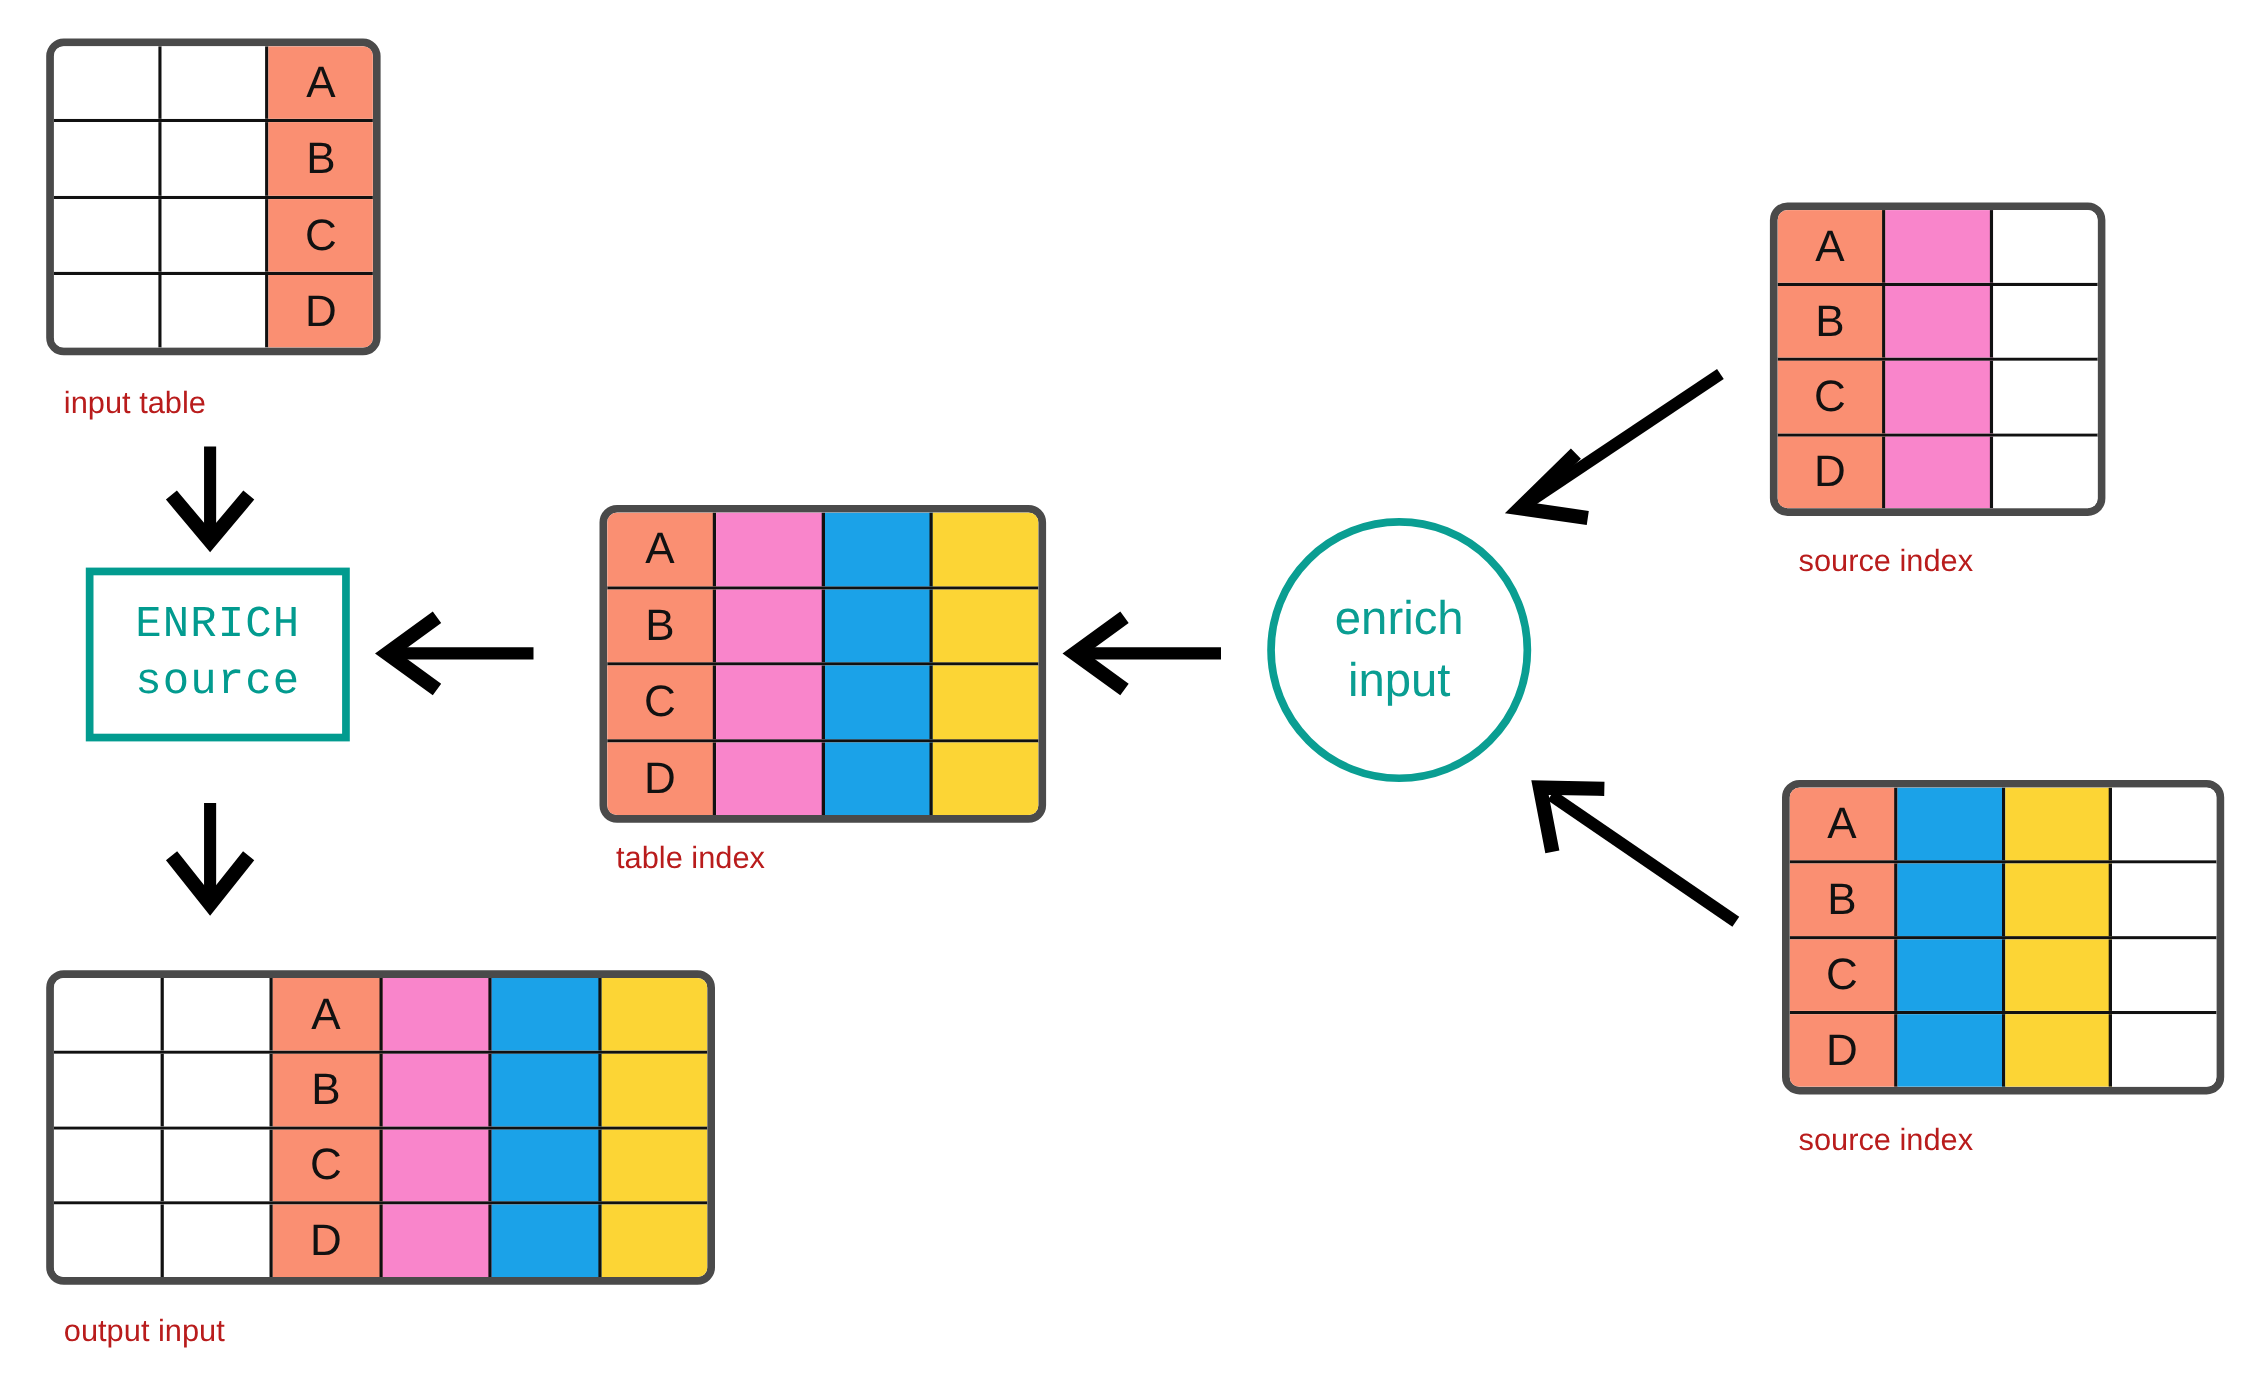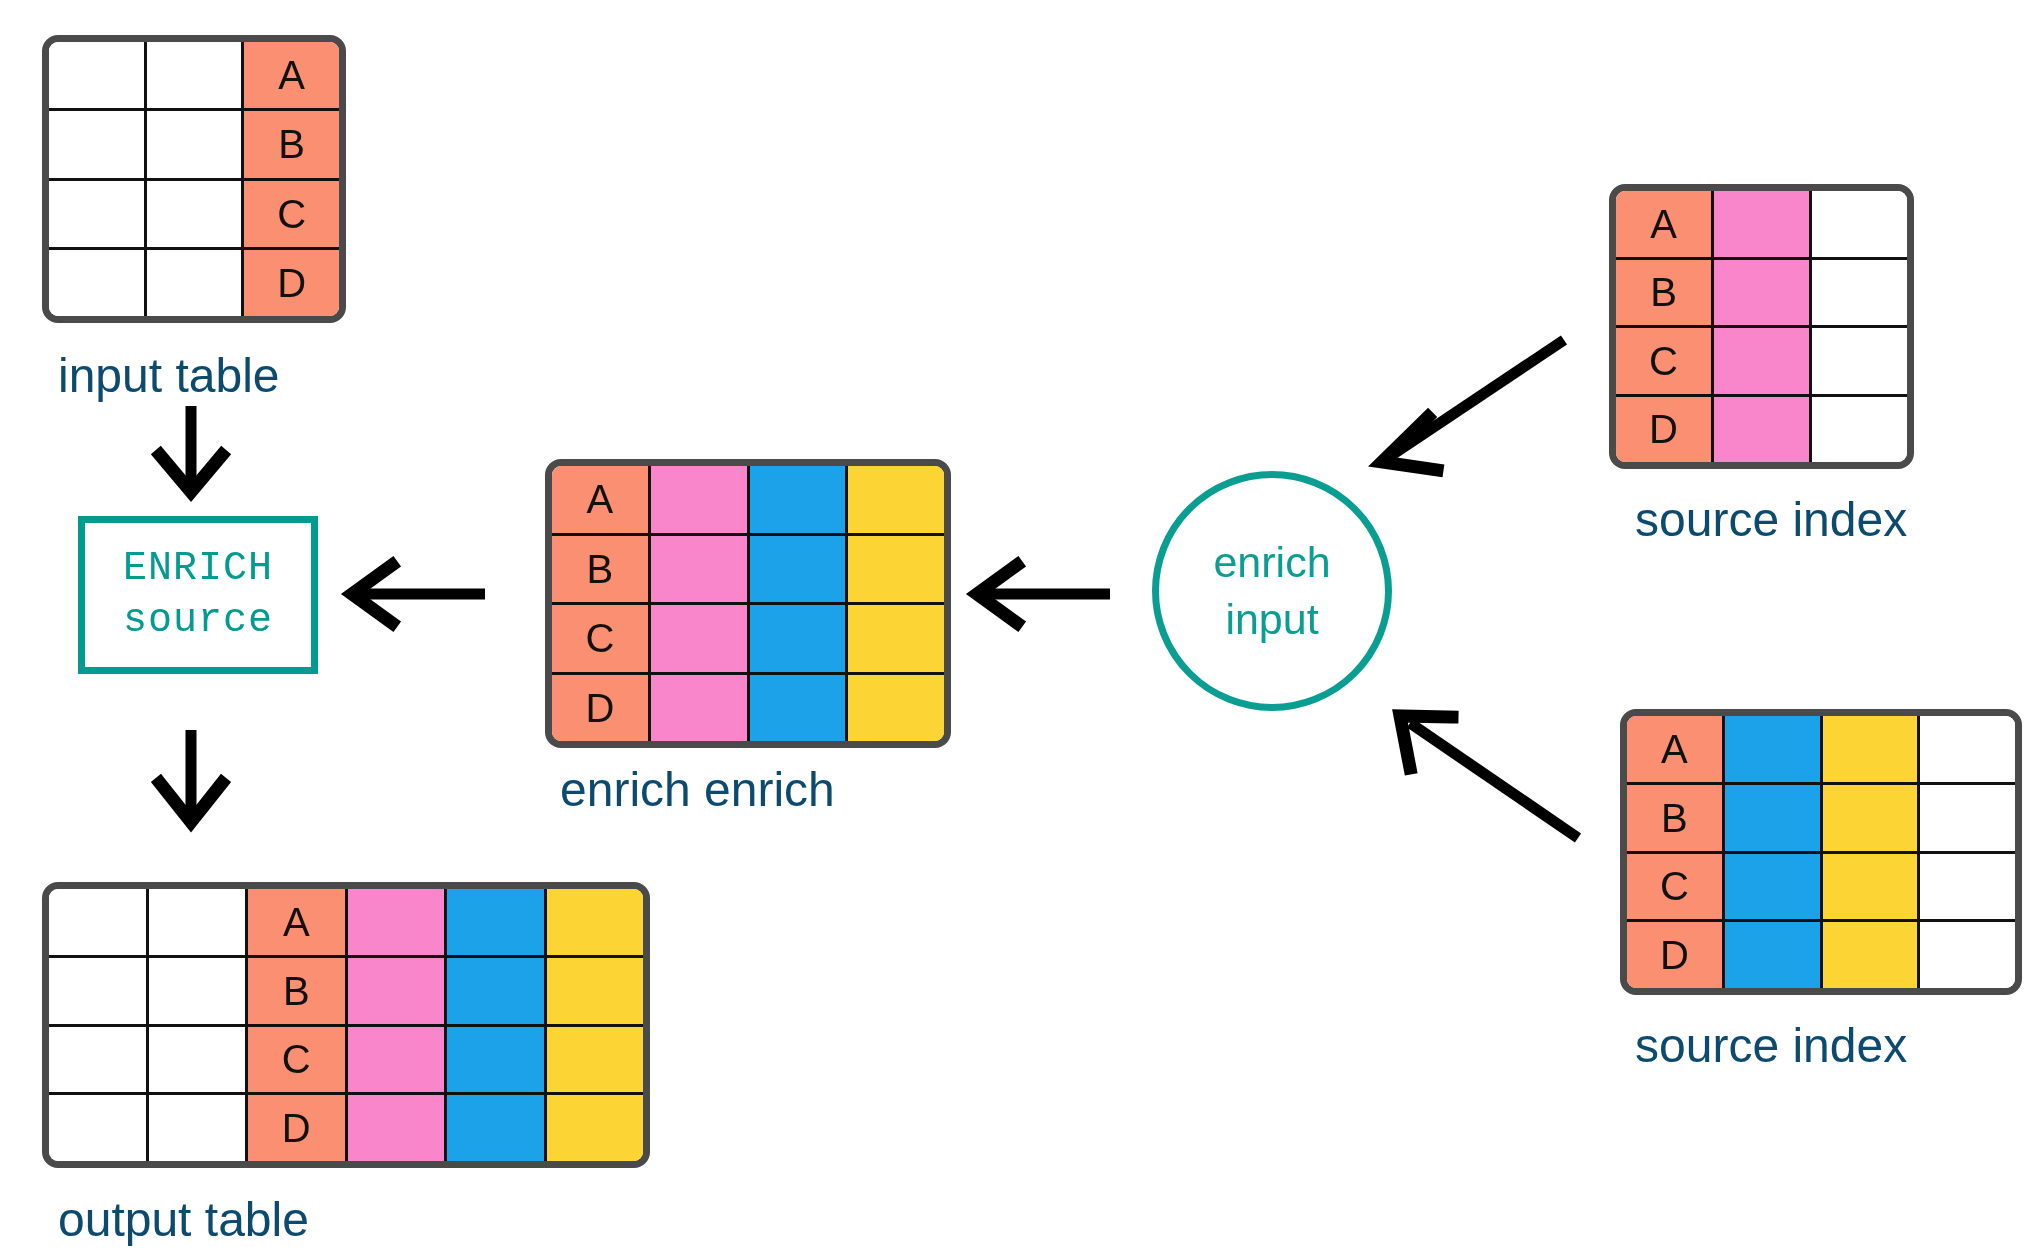--- a/index.html
+++ b/index.html
@@ -56,22 +56,22 @@
   .tcell:last-child { border-right: none; }
 
   .c-white  { background: #ffffff; }
   .c-orange { background: #fa8f72; }
   .c-pink   { background: #f985cb; }
   .c-blue   { background: #1ba2e8; }
   .c-yellow { background: #fcd535; }
 
   .caption {
     position: absolute;
-    font-size: 48px;
-    color: #0c4a6e;
+    font-size: 28px;
+    color: #b91c1c;
     white-space: nowrap;
     line-height: 1;
     text-align: center;
   }
 
   
   .cmd-box {
     position: absolute;
     border: 7px solid #029b8f;
     background: #ffffff;
@@ -177,21 +177,21 @@
       <div class="trow">
         <div class="tcell c-white"></div>
         <div class="tcell c-white"></div>
         <div class="tcell c-orange">D</div>
         <div class="tcell c-pink"></div>
         <div class="tcell c-blue"></div>
         <div class="tcell c-yellow"></div>
       </div>
     </div>
   </div>
-  <div class="caption" style="left:58px; top:1196px;">output table</div>
+  <div class="caption" style="left:58px; top:1196px;">output input</div>
 
   <div class="tbl-wrap" style="left:545px; top:459px;">
     <div class="tbl" style="width:406px; height:289px;">
       <div class="trow">
         <div class="tcell c-orange">A</div>
         <div class="tcell c-pink"></div>
         <div class="tcell c-blue"></div>
         <div class="tcell c-yellow"></div>
       </div>
       <div class="trow">
@@ -207,21 +207,21 @@
         <div class="tcell c-yellow"></div>
       </div>
       <div class="trow">
         <div class="tcell c-orange">D</div>
         <div class="tcell c-pink"></div>
         <div class="tcell c-blue"></div>
         <div class="tcell c-yellow"></div>
       </div>
     </div>
   </div>
-  <div class="caption" style="left:560px; top:766px;">enrich enrich</div>
+  <div class="caption" style="left:560px; top:766px;">table index</div>
 
   <div class="policy-circle" style="left:1152px; top:471px; width:240px; height:240px;">
     <span>enrich</span>
     <span>input</span>
   </div>
 
   <div class="tbl-wrap" style="left:1609px; top:184px;">
     <div class="tbl" style="width:305px; height:285px;">
       <div class="trow">
         <div class="tcell c-orange">A</div>

